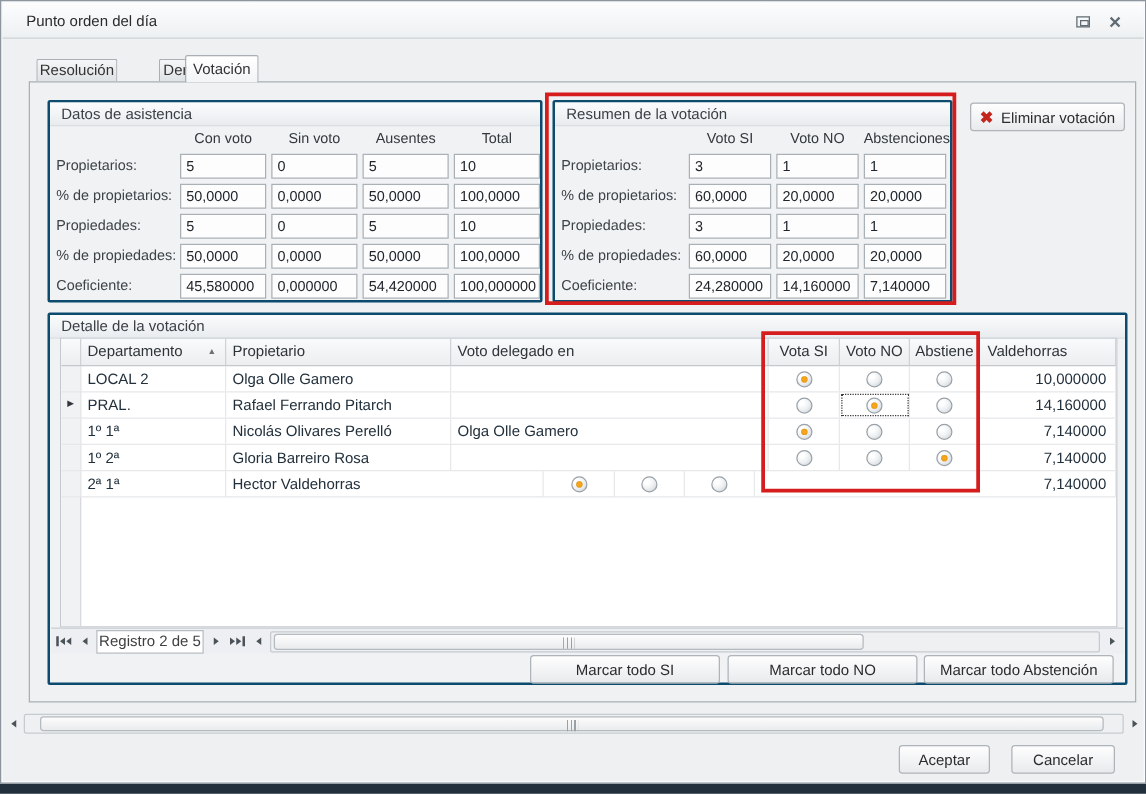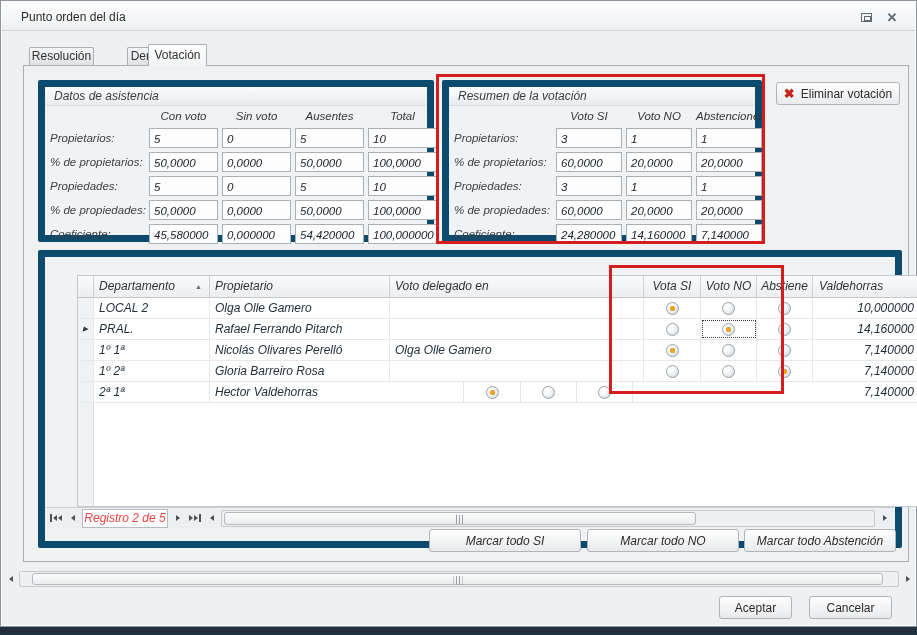--- a/index.html
+++ b/index.html
@@ -48,21 +48,21 @@
     background:linear-gradient(#ffffff,#f2f4f6);
   }
   .tab-votacion { left:147px; width:59px; }
   .tabpage {
     position:absolute; left:22px; top:64px; width:886px; height:497px;
     background:#eff1f3; border:1px solid #a9afb5; z-index:1;
   }
   
   .groupbox {
     position:absolute; background:#f0f2f4;
-    border:7px solid #0c4a6e; border-radius:2px;font-style:italic;
+    border:2px solid #0c4a6e; border-radius:2px;
   }
   .gb-caption {
     height:19px; line-height:19px; padding-left:9px;
     color:#3a3f45;
     background:linear-gradient(#fafbfc,#e9ecef);
     border-bottom:1px solid #dadee1;
   }
   .fieldgrid { display:grid; gap:4px; padding:3px 5px; align-items:center; font-size:11.5px; }
   .fg-datos   { grid-template-columns:95px 69px 69px 69px 69px; }
   .fg-resumen { grid-template-columns:98px 66px 66px 66px; }
@@ -77,21 +77,21 @@
   .btn {
     display:flex; align-items:center; justify-content:center; gap:6px;
     background:linear-gradient(#fefefe,#e8eaec);
     border:1px solid #aeb4ba; border-radius:3px;
     color:#2c2c2c; cursor:default; white-space:nowrap;
   }
   .x-icon { color:#c3261d; font-weight:bold; font-size:13px; line-height:13px; }
   
   .grid {
     position:absolute; left:8px; top:18px; width:846px; height:232px;
-    background:#ffffff; border:1px solid #c5cad0; overflow:hidden;margin-left:24px;
+    background:#ffffff; border:1px solid #c5cad0; overflow:hidden;
   }
   .indstrip { position:absolute; left:0; top:0; bottom:0; width:16px; background:#f1f2f4; border-right:1px solid #d6dade; }
   .grow { display:flex; position:relative; z-index:1; }
   .grow.head {
     height:22px; background:linear-gradient(#f9fafb,#eceef0);
     border-bottom:1px solid #c3c8cd; color:#2e3338;
   }
   .grow.data { height:21px; border-bottom:1px solid #e6e8ea; color:#22303c; }
   .cell { border-right:1px solid #e6e8ea; padding:0 5px; line-height:20px; white-space:nowrap; overflow:hidden; }
   .head .cell { border-right:1px solid #ced3d7; line-height:21px; }
@@ -130,21 +130,21 @@
     display:flex; align-items:center; padding:0 2px; gap:2px;
   }
   .navbtn { height:17px; min-width:15px; display:flex; align-items:center; justify-content:center; gap:1px; cursor:default; }
   .tri-l { width:0; height:0; border-style:solid; border-width:4px 5px 4px 0; border-color:transparent #4b5258 transparent transparent; }
   .tri-r { width:0; height:0; border-style:solid; border-width:4px 0 4px 5px; border-color:transparent transparent transparent #4b5258; }
   .tri-sm.tri-l { border-width:3px 4px 3px 0; }
   .tri-sm.tri-r { border-width:3px 0 3px 4px; }
   .vbar { width:2px; height:8px; background:#4b5258; }
   .navlabel {
     background:#fff; border:1px solid #b7bcc1; height:19px; line-height:17px;
-    width:86px; text-align:center; color:#ef4444;
+    width:86px; text-align:center; color:#404040;
   }
   .gtrack { flex:1; height:17px; background:#eef0f1; border:1px solid #c6cbd0; border-radius:2px; position:relative; }
   .thumb {
     position:absolute; top:1px; height:13px;
     background:linear-gradient(#fdfdfd,#e9ebed);
     border:1px solid #b5bac0; border-radius:3px;
   }
   .gthumb { left:2px; width:472px; }
   .grip { position:absolute; left:50%; top:2px; transform:translateX(-50%); width:9px; height:9px;
           background:repeating-linear-gradient(90deg,#9aa0a6 0 1px,transparent 1px 3px); }
@@ -261,20 +261,21 @@
         <div class="tb">7,140000</div>
       </div>
     </div>
 
     <div class="btn" id="btn-delete">
       <span class="x-icon">✖</span>
       <span>Eliminar votación</span>
     </div>
 
     <div class="groupbox" id="gb-detalle">
+      <div class="gb-caption">Detalle de la votación</div>
 
       <div class="grid">
         <div class="indstrip"></div>
 
         <div class="grow head">
           <div class="cell c-ind"></div>
           <div class="cell c-dep">
             <span>Departamento</span>
             <span class="sort-asc">▲</span>
           </div>

